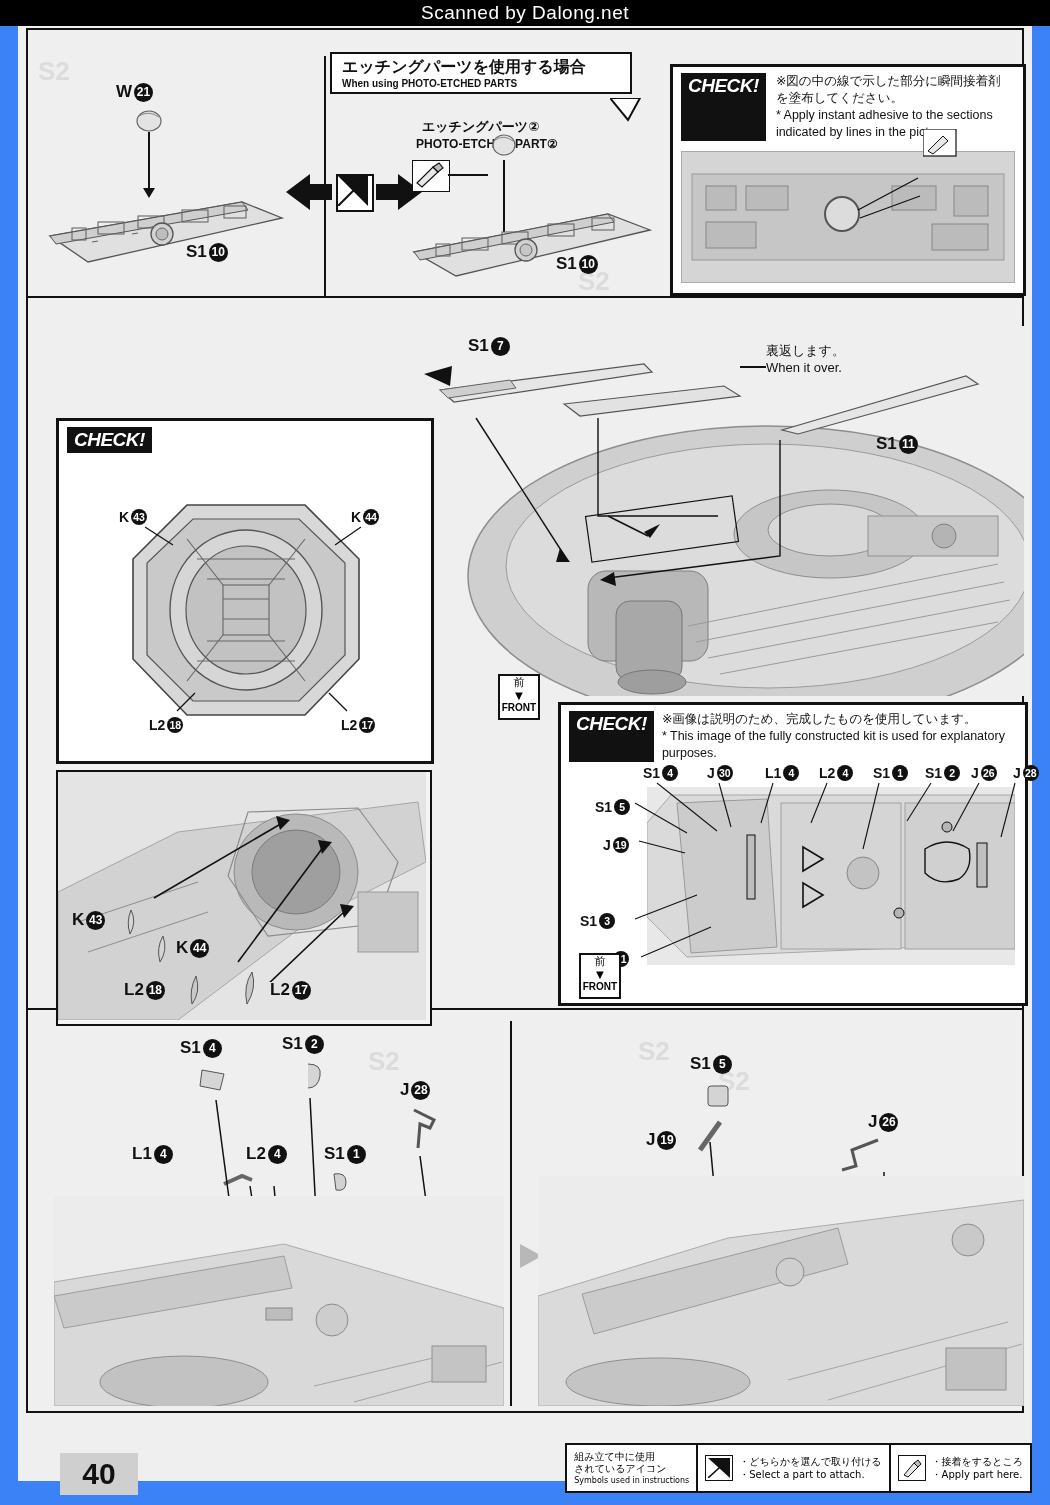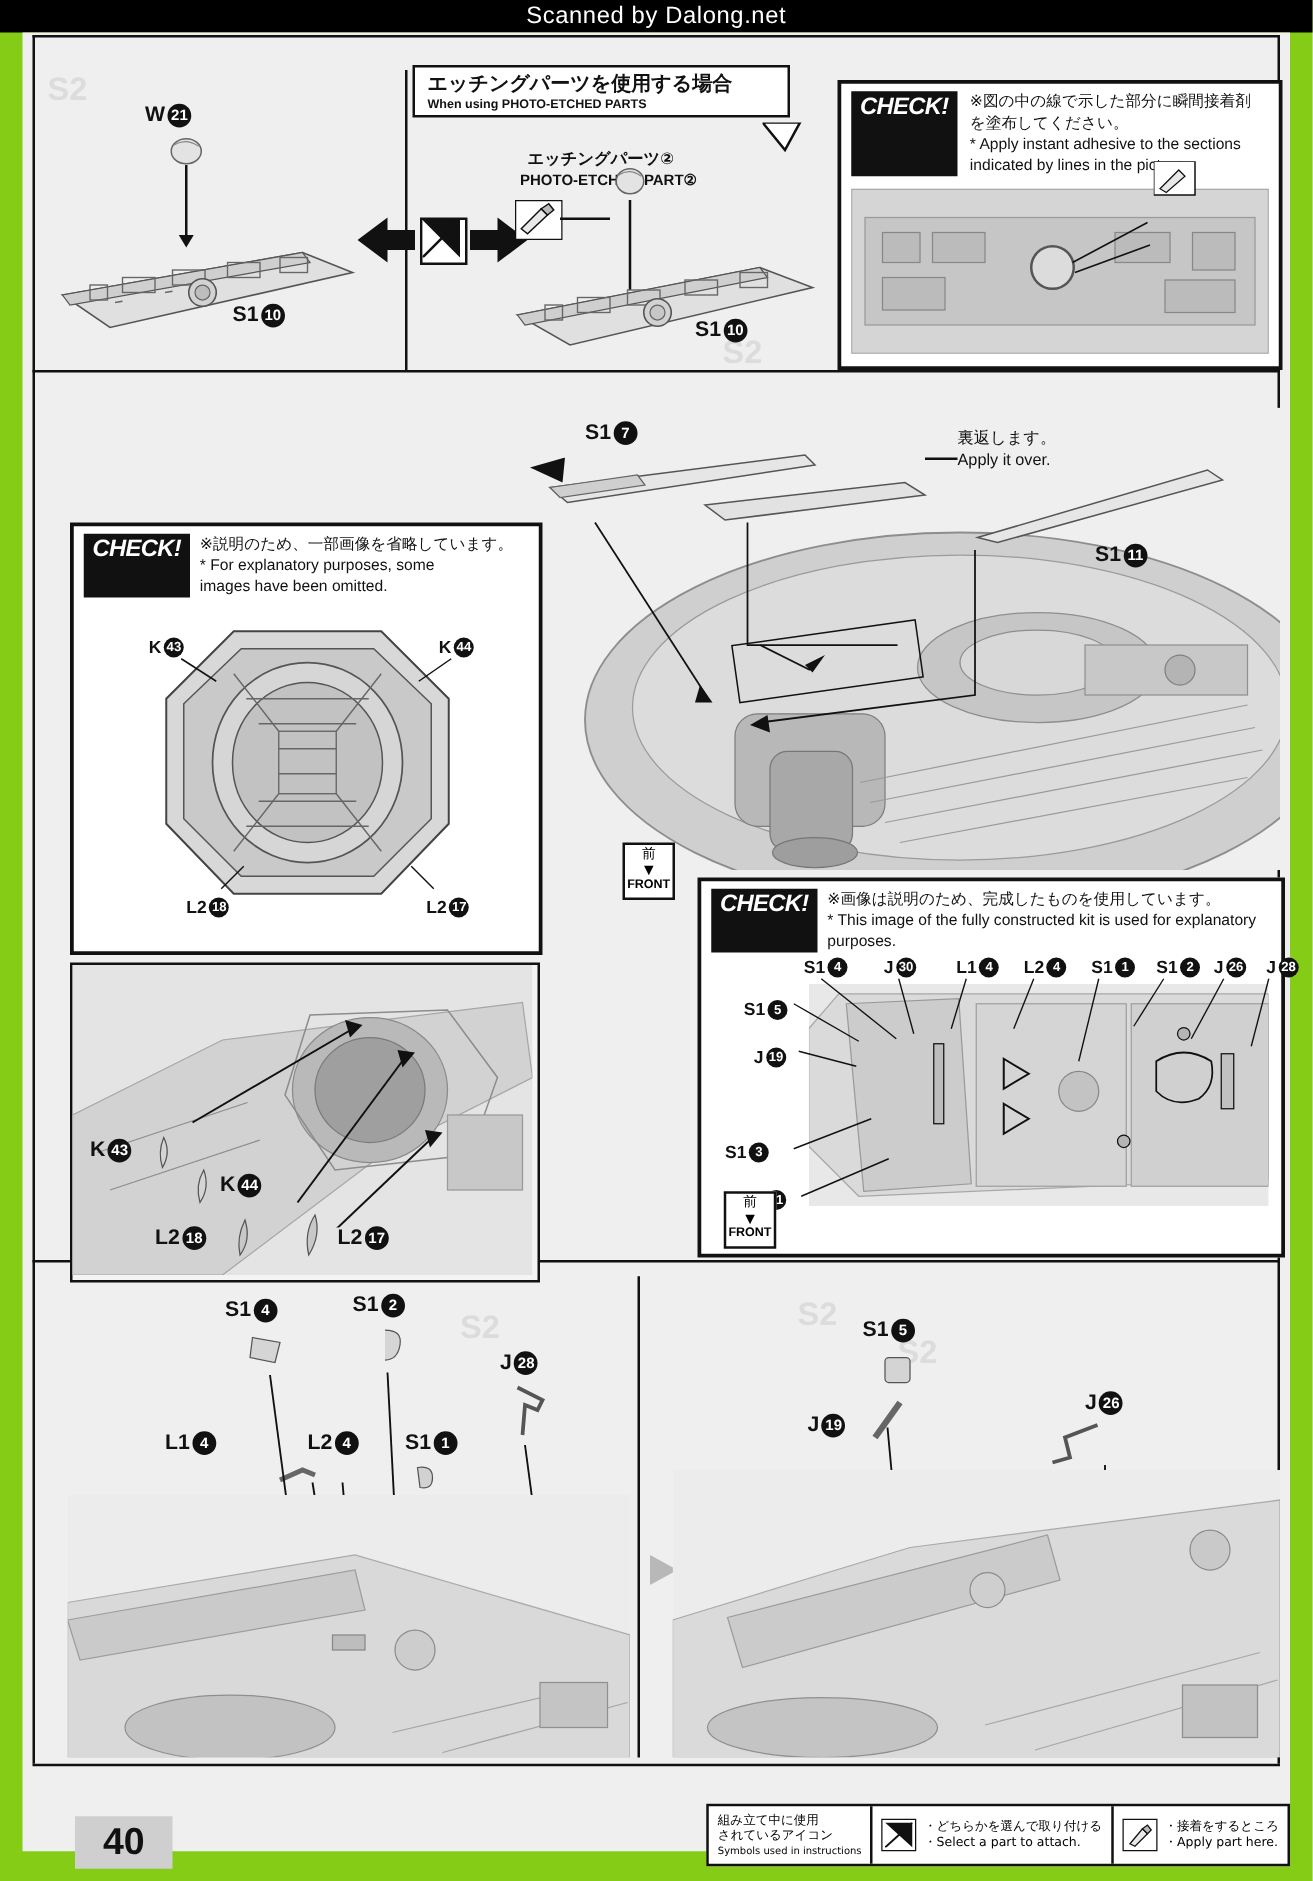--- a/index.html
+++ b/index.html
@@ -1,17 +1,17 @@
 <!DOCTYPE html>
 <html><head>
 <meta charset="utf-8">
 <style>
   html,body{margin:0;padding:0;background:#fff;}
   body{width:1050px;height:1505px;position:relative;font-family:"Liberation Sans",sans-serif;overflow:hidden;background:#d9d9d9;}
-  .page{position:absolute;inset:0;background:#84cc16;}
+  .page{position:absolute;inset:0;background:#3b82f6;}
   .watermark{position:absolute;left:0;top:0;width:1050px;height:26px;background:#000;color:#fff;font-size:19px;text-align:center;line-height:26px;font-family:"Liberation Sans",sans-serif;letter-spacing:.5px;}
   .sheet{position:absolute;left:18px;top:26px;width:1014px;height:1455px;background:#efefef;}
   .bg-ghost{position:absolute;color:#dcdcdc;font-size:26px;font-weight:bold;user-select:none;}
 
   .panel{position:absolute;border:2px solid #111;background:#f4f4f4;}
   .hr{position:absolute;background:#111;height:2px;}
   .vr{position:absolute;background:#111;width:2px;}
 
   
   .checkbox{position:absolute;border:3px solid #111;background:#fff;}
@@ -222,21 +222,21 @@
       <polygon points="10,32 80,22 86,30 18,40" fill="#cfcfcf" stroke="#666" stroke-width="1"></polygon>
     </svg>
     <svg style="position:absolute;left:406px;top:340px;" width="40" height="26">
       <polygon points="0,8 28,0 26,20" fill="#111"></polygon>
     </svg>
     <svg style="position:absolute;left:540px;top:352px;" width="190" height="42">
       <polygon points="6,26 166,8 182,18 22,38" fill="#e2e2e2" stroke="#555" stroke-width="1.2"></polygon>
     </svg>
 
     <div class="small-jp" style="position:absolute;left:748px;top:316px;font-size:13px;">裏返します。</div>
-    <div class="small-en" style="position:absolute;left:748px;top:333px;font-size:13px;">Apply it over.</div>
+    <div class="small-en" style="position:absolute;left:748px;top:333px;font-size:13px;">When it over.</div>
     <div class="line" style="left:722px;top:340px;width:26px;height:1.5px;"></div>
 
     <svg style="position:absolute;left:758px;top:346px;" width="206" height="68">
       <polygon points="6,58 190,4 202,12 22,62" fill="#e6e6e6" stroke="#555" stroke-width="1.2"></polygon>
     </svg>
     <div class="partlabel" style="left:858px;top:408px;">
       <span>S1</span><span class="num">11</span>
     </div>
 
     <svg style="position:absolute;left:430px;top:370px;" width="420" height="290">
@@ -252,25 +252,20 @@
 
     <div class="frontbox" style="left:480px;top:648px;">
       <div class="t">前</div>
       <div class="a">▼</div>
       <div class="b">FRONT</div>
     </div>
 
     <div class="checkbox" style="left:38px;top:392px;width:372px;height:340px;">
       <div style="padding:6px 8px 0 8px;display:flex;gap:8px;">
         <div class="check-label">CHECK!</div>
-        <div>
-          <div class="small-jp">※説明のため、一部画像を省略しています。</div>
-          <div class="small-en" style="white-space:pre-line;">* For explanatory purposes, some
-  images have been omitted.</div>
-        </div>
       </div>
       <svg style="position:absolute;left:68px;top:78px;" width="238" height="226">
         <polygon points="60,6 178,6 232,60 232,160 178,216 60,216 6,160 6,60" fill="#d8d8d8" stroke="#444" stroke-width="1.6"></polygon>
         <polygon points="66,20 172,20 218,64 218,156 172,202 66,202 20,156 20,64" fill="#c9c9c9" stroke="#555" stroke-width="1.2"></polygon>
         <ellipse cx="119" cy="111" rx="76" ry="80" fill="#d6d6d6" stroke="#555" stroke-width="1.4"></ellipse>
         <ellipse cx="119" cy="111" rx="60" ry="64" fill="#c2c2c2" stroke="#555" stroke-width="1.2"></ellipse>
         <g stroke="#666" fill="none" stroke-width="1.1">
           <path d="M70 60 L168 60"></path>
             <path d="M70 162 L168 162"></path>
           <path d="M80 80 L158 80"></path>

